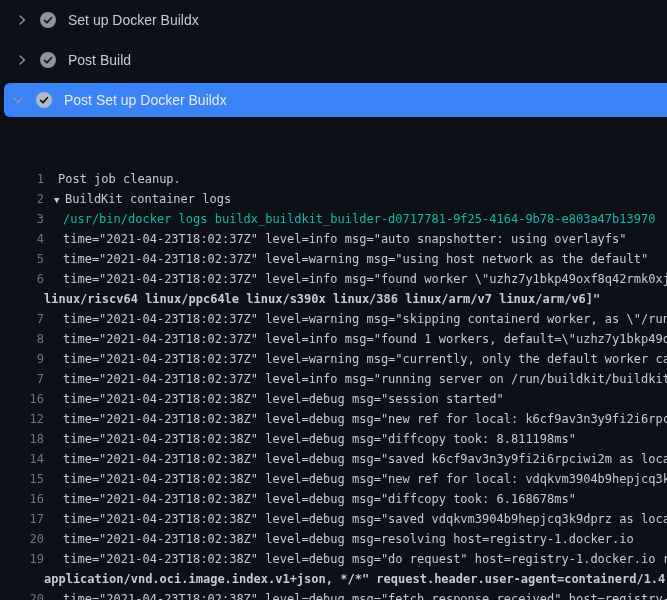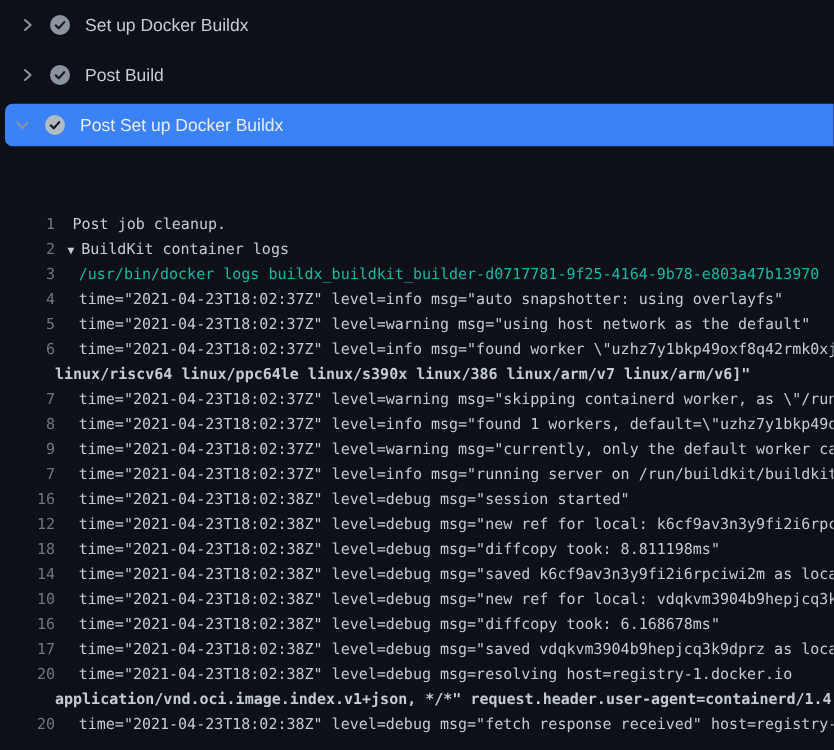--- a/index.html
+++ b/index.html
@@ -216,39 +216,43 @@
     <span class="log-num">18</span>
     <span class="log-txt"><span class="t">time="2021-04-23T18:02:38Z" level=debug msg="diffcopy took: 8.811198ms"</span></span>
   </div>
 
   <div class="log-row type-log">
     <span class="log-num">14</span>
     <span class="log-txt"><span class="t">time="2021-04-23T18:02:38Z" level=debug msg="saved k6cf9av3n3y9fi2i6rpciwi2m as loca</span></span>
   </div>
 
   <div class="log-row type-log">
-    <span class="log-num">10</span>
+    <span class="log-num">15</span>
     <span class="log-txt"><span class="t">time="2021-04-23T18:02:38Z" level=debug msg="new ref for local: vdqkvm3904b9hepjcq3k</span></span>
   </div>
 
   <div class="log-row type-log">
     <span class="log-num">16</span>
     <span class="log-txt"><span class="t">time="2021-04-23T18:02:38Z" level=debug msg="diffcopy took: 6.168678ms"</span></span>
   </div>
 
   <div class="log-row type-log">
     <span class="log-num">17</span>
     <span class="log-txt"><span class="t">time="2021-04-23T18:02:38Z" level=debug msg="saved vdqkvm3904b9hepjcq3k9dprz as loca</span></span>
   </div>
 
   <div class="log-row type-log">
     <span class="log-num">20</span>
     <span class="log-txt"><span class="t">time="2021-04-23T18:02:38Z" level=debug msg=resolving host=registry-1.docker.io</span></span>
   </div>
 
+  <div class="log-row type-log">
+    <span class="log-num">19</span>
+    <span class="log-txt"><span class="t">time="2021-04-23T18:02:38Z" level=debug msg="do request" host=registry-1.docker.io r</span></span>
+  </div>
 
   <div class="log-row type-wrap">
     <span class="log-num"></span>
     <span class="log-txt"><span class="t">application/vnd.oci.image.index.v1+json, */*" request.header.user-agent=containerd/1.4</span></span>
   </div>
 
   <div class="log-row type-log">
     <span class="log-num">20</span>
     <span class="log-txt"><span class="t">time="2021-04-23T18:02:38Z" level=debug msg="fetch response received" host=registry-</span></span>
   </div>

